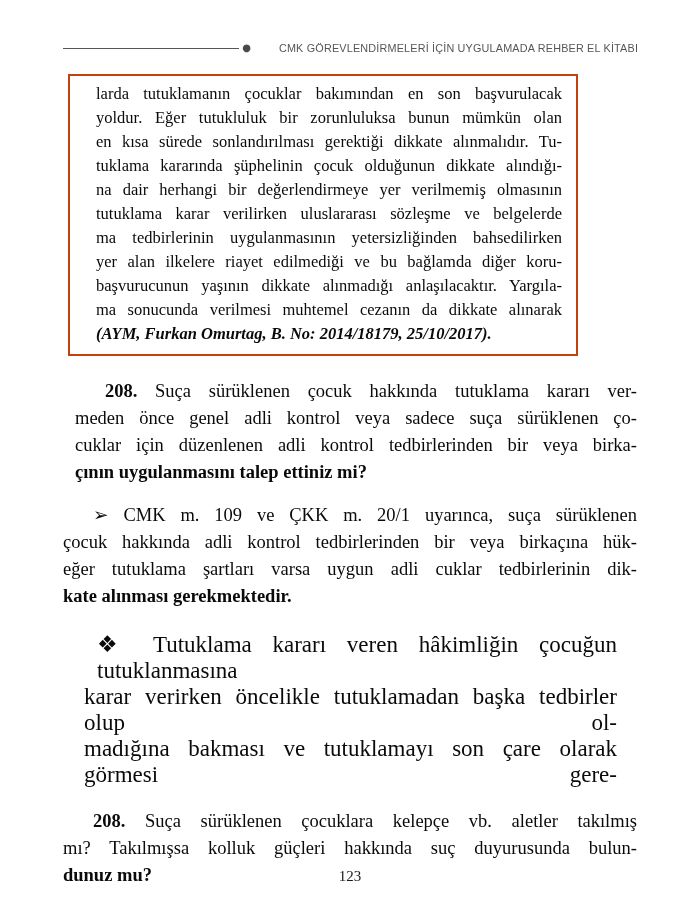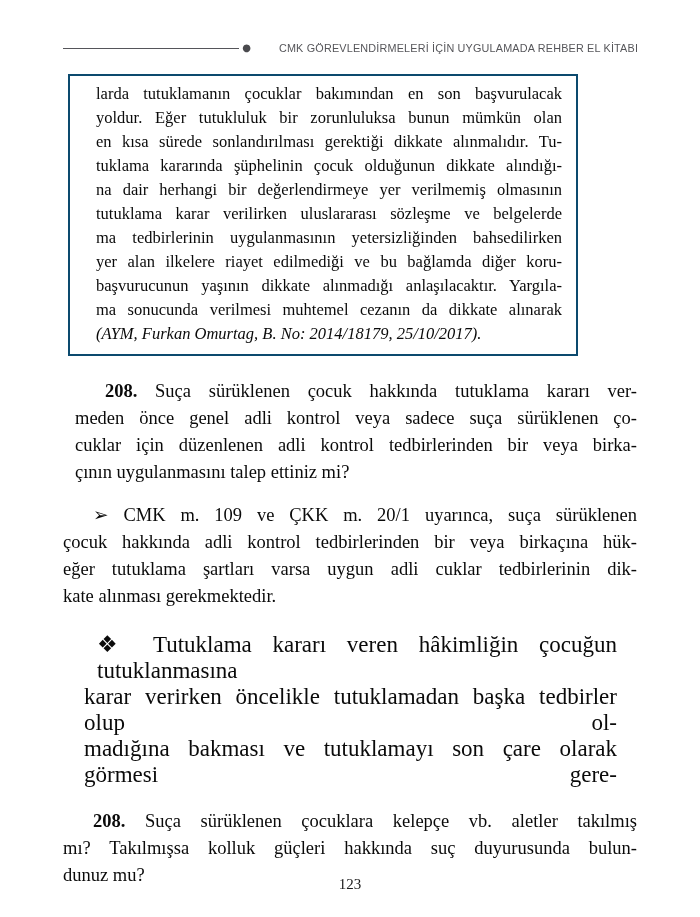--- a/index.html
+++ b/index.html
@@ -26,43 +26,43 @@
     font-family:"Liberation Sans","DejaVu Sans",sans-serif;
     font-size:11.5px;letter-spacing:0.2px;color:#56565a;
     white-space:nowrap;
     transform:scaleX(0.94);transform-origin:right center;
   }
   
   .quote-box{
     box-sizing:border-box;
     margin:18px 0 0 68px;
     width:510px;
-    border:2px solid #0c4a6e;
+    border:2px solid #c2410c;
     padding:6px 14px 8px 26px;
     font-size:16.5px;line-height:24px;
   }
   
   .content{margin:0 63px;}
   .para{font-size:18.5px;line-height:27px;}
   .para.main{margin-top:16px;}
   .para.first{margin-top:22px;margin-left:12px;}
   .para.inset{
     margin:22px 20px 20px 21px;
     font-size:23px;line-height:26px;
   }
   
   .tline{text-align:justify;text-align-last:justify;}
-  .tline.last{text-align-last:left;}
+  .tline.last{text-align-last:left;font-weight:bold;}
   .main .tline.indent{padding-left:30px;}
   .inset .tline.indent{padding-left:13px;}
   .b{font-weight:bold;}
   .i{font-style:italic;}
   
   .pageno{
-    position:absolute;left:0;right:0;bottom:24px;
+    position:absolute;left:0;right:0;bottom:32px;
     text-align:center;font-size:15px;color:#1a1a1a;
   }
 </style>
 </head>
 <body>
 
 <div class="page">
 
   <header class="running-head">
     <span class="head-rule"></span>

